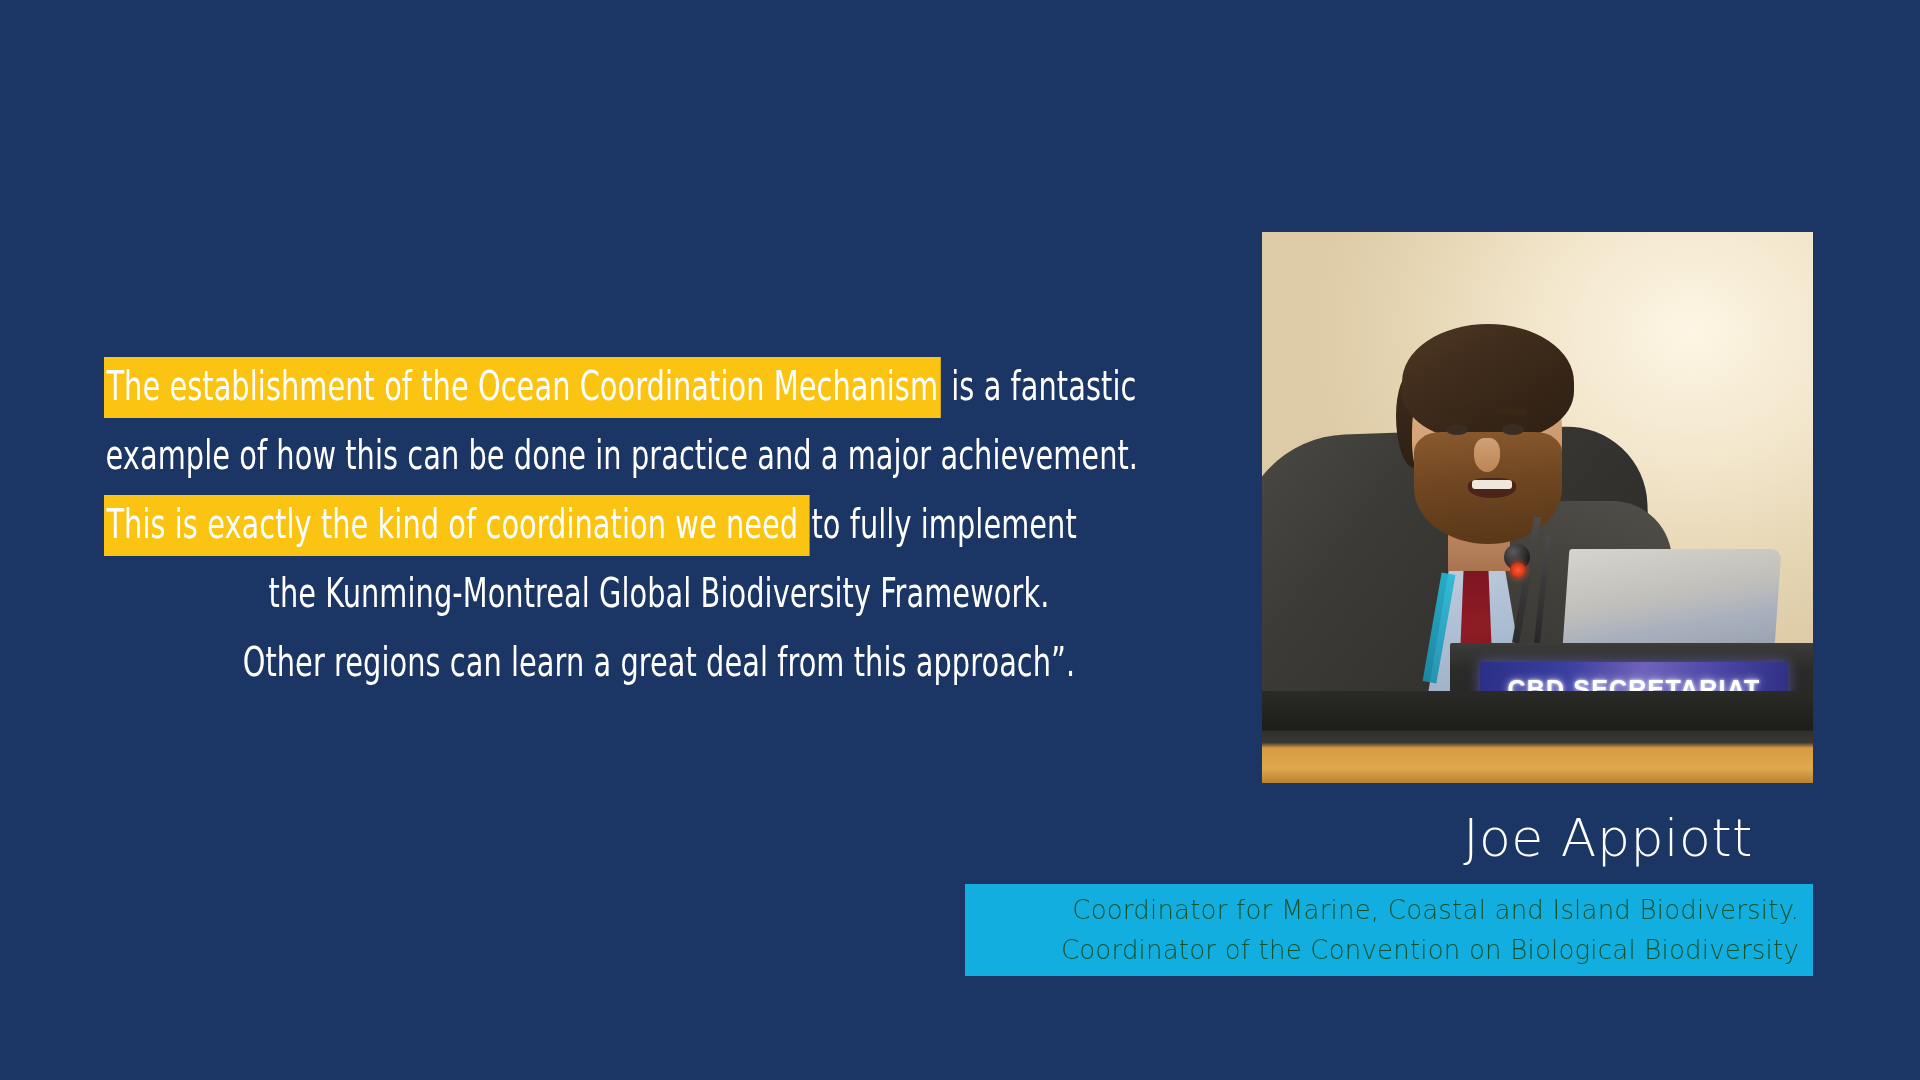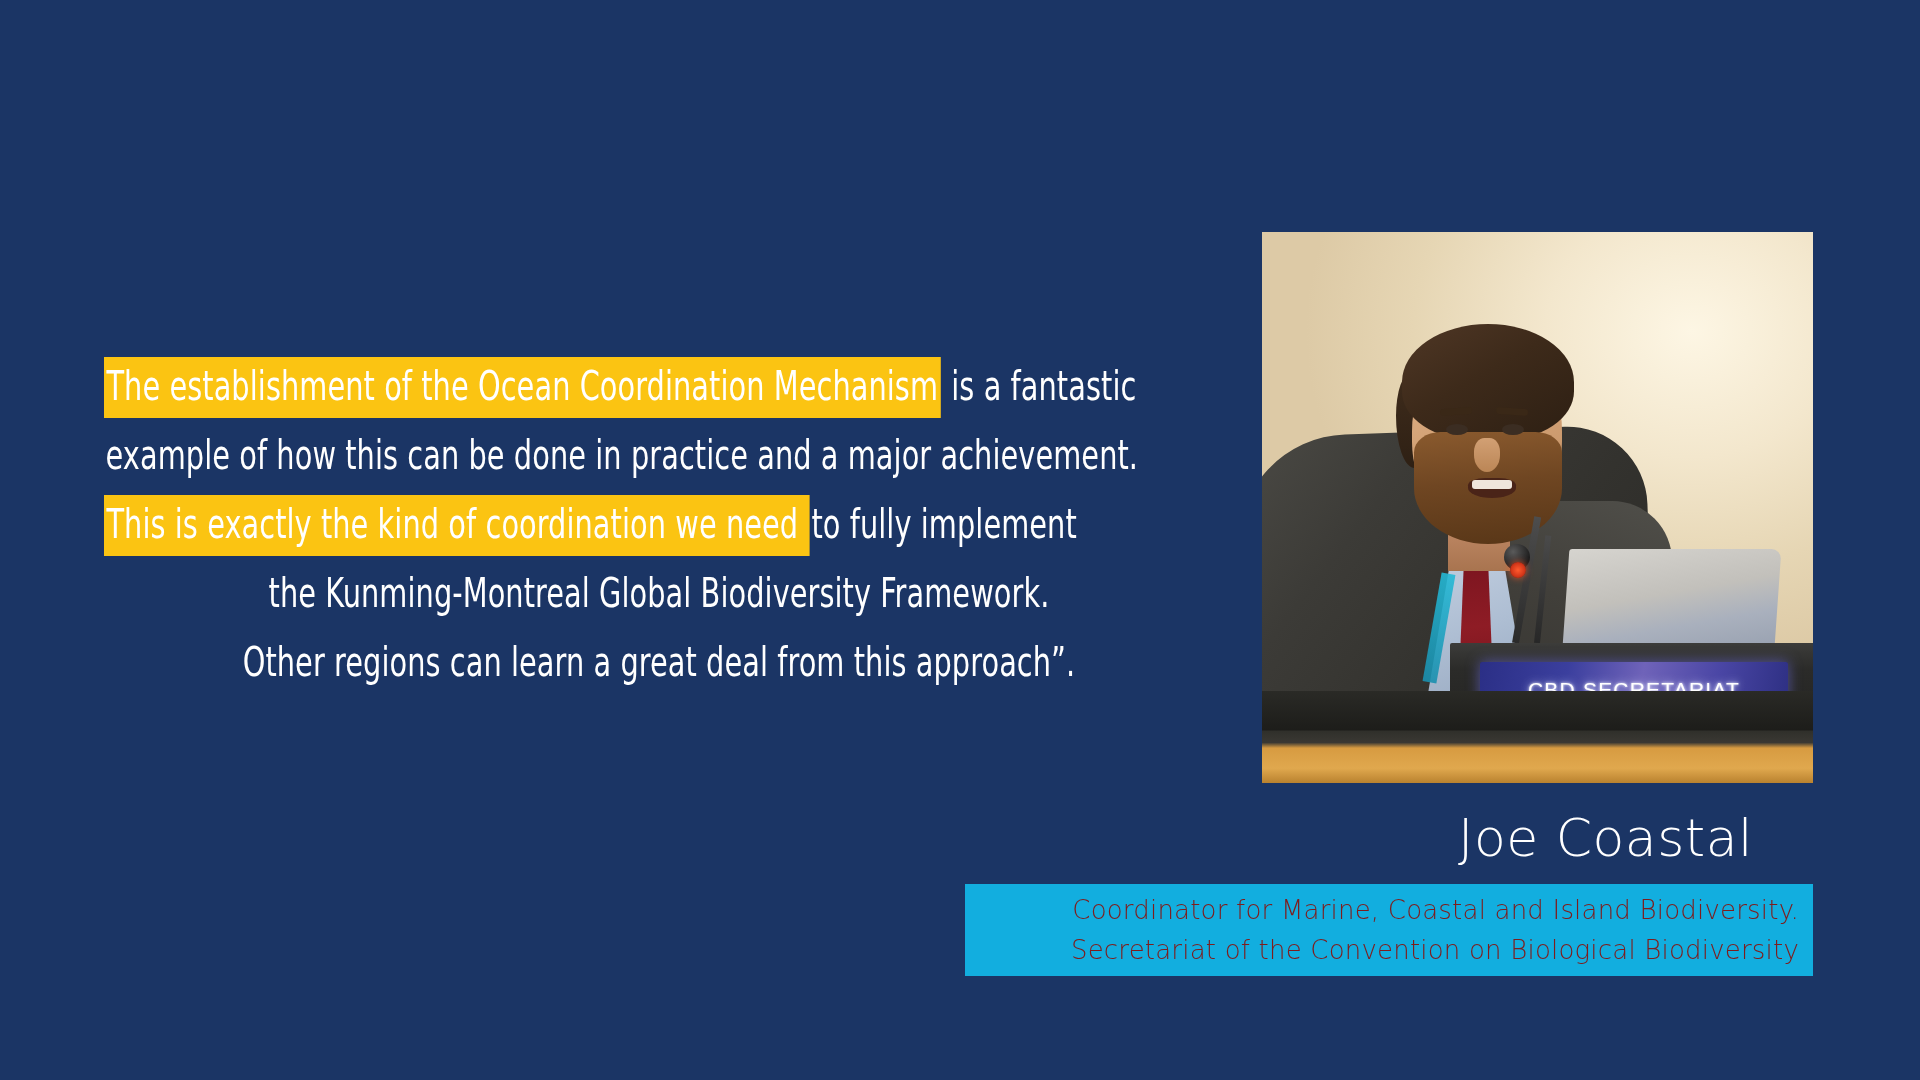--- a/index.html
+++ b/index.html
@@ -75,22 +75,22 @@
   
   #photo .nameplate {
     position:absolute; left:218px; bottom:66px; width:308px; height:55px;
     background:linear-gradient(100deg,#2b2f86 0%,#3b3f9e 28%,#6f63b9 52%,#4a46a5 76%,#2d2f82 100%);
     display:flex; align-items:center; justify-content:center;
     box-shadow:0 0 14px rgba(120,120,255,.55);
     border-radius:2px;
   }
   #photo .nameplate span {
     font-family:"Liberation Sans", sans-serif;
-    font-weight:normal;
-    font-size:21px;
+    font-weight:bold;
+    font-size:25px;
     letter-spacing:1.2px;
     color:#ffffff;
     text-shadow:0 0 9px #cfd4ff, 0 0 3px #ffffff;
     white-space:nowrap;
   }
   
   #photo .laptop {
     position:absolute; right:36px; bottom:108px; width:212px; height:126px;
     background:linear-gradient(170deg,#d6d4cf 0%,#c2c0bb 38%,#a9b0bd 60%,#8d97a8 100%);
     transform:skewX(-4deg);
@@ -228,21 +228,21 @@
     width:848px; height:92px;
     background:#12AEDF;
     padding:6px 14px 6px 14px;
     text-align:right;
   }
   #titleBanner .tline {
     font-family:"DejaVu Sans","Liberation Sans", sans-serif;
     font-weight:300;
     font-size:26px;
     line-height:40px;
-    color:#7f1d1d;
+    color:#14532d;
     white-space:nowrap;
     letter-spacing:0.2px;
   }
 </style>
 </head>
 <body>
 
 <div id="slide">
 
   <div id="quote">
@@ -284,20 +284,20 @@
     <div class="micstem"></div>
     <div class="michead"></div>
     <div class="micring"></div>
     <div class="plateholder"></div>
     <div class="nameplate">
       <span>CBD SECRETARIAT</span>
     </div>
     <div class="desk"></div>
   </div>
 
-  <div id="speakerName">Joe Coastal</div>
+  <div id="speakerName">Joe Appiott</div>
 
   <div id="titleBanner">
     <div class="tline">Coordinator for Marine, Coastal and Island Biodiversity.</div>
-    <div class="tline">Secretariat of the Convention on Biological Biodiversity</div>
+    <div class="tline">Coordinator of the Convention on Biological Biodiversity</div>
   </div>
 
 </div>
 
 </body></html>

